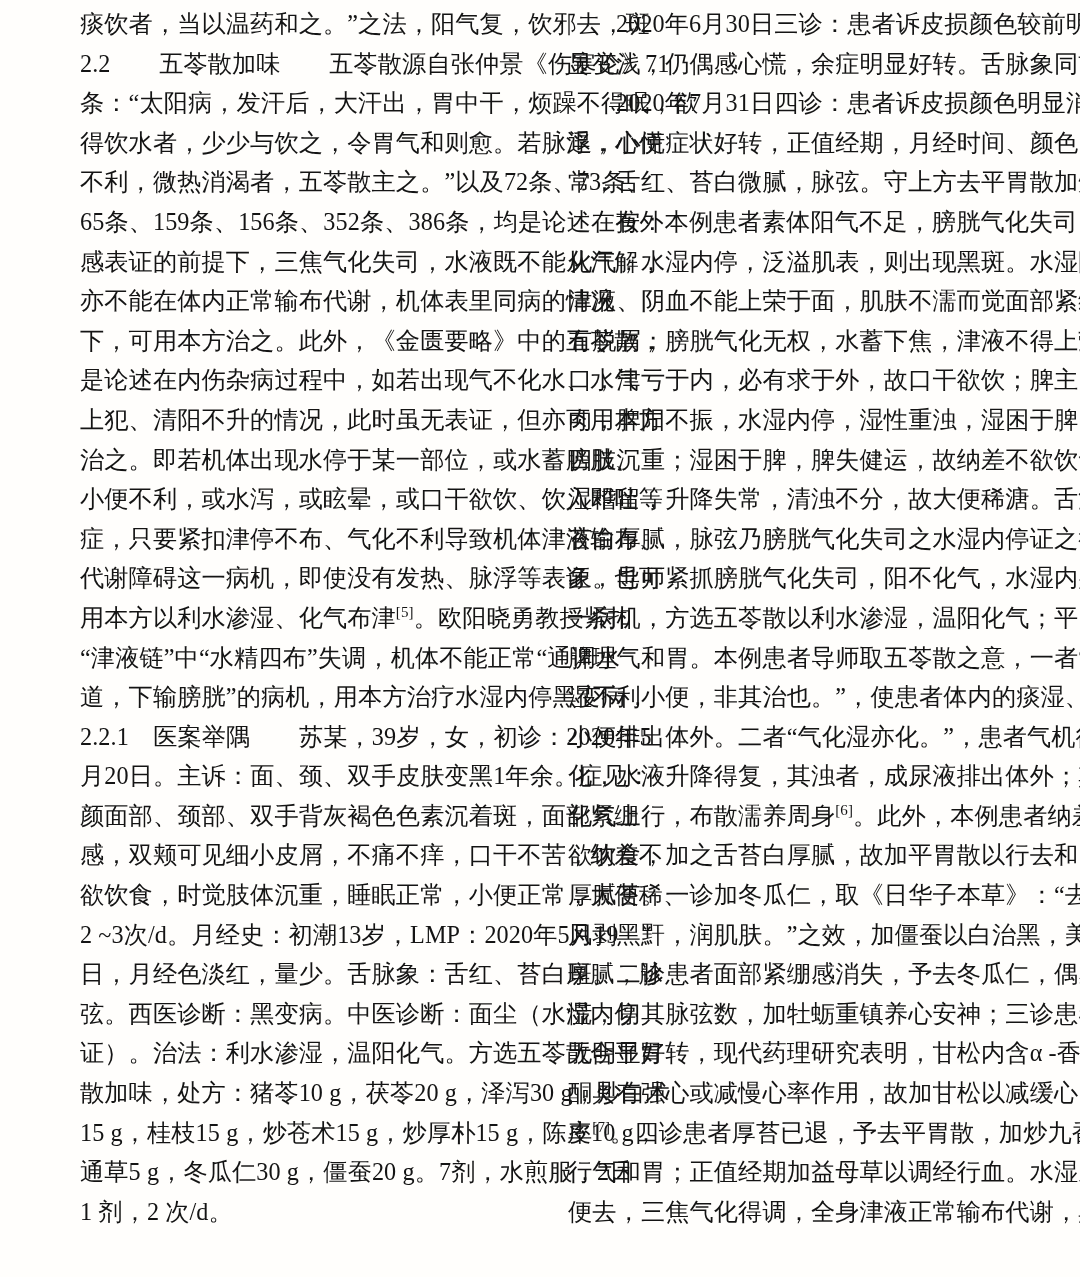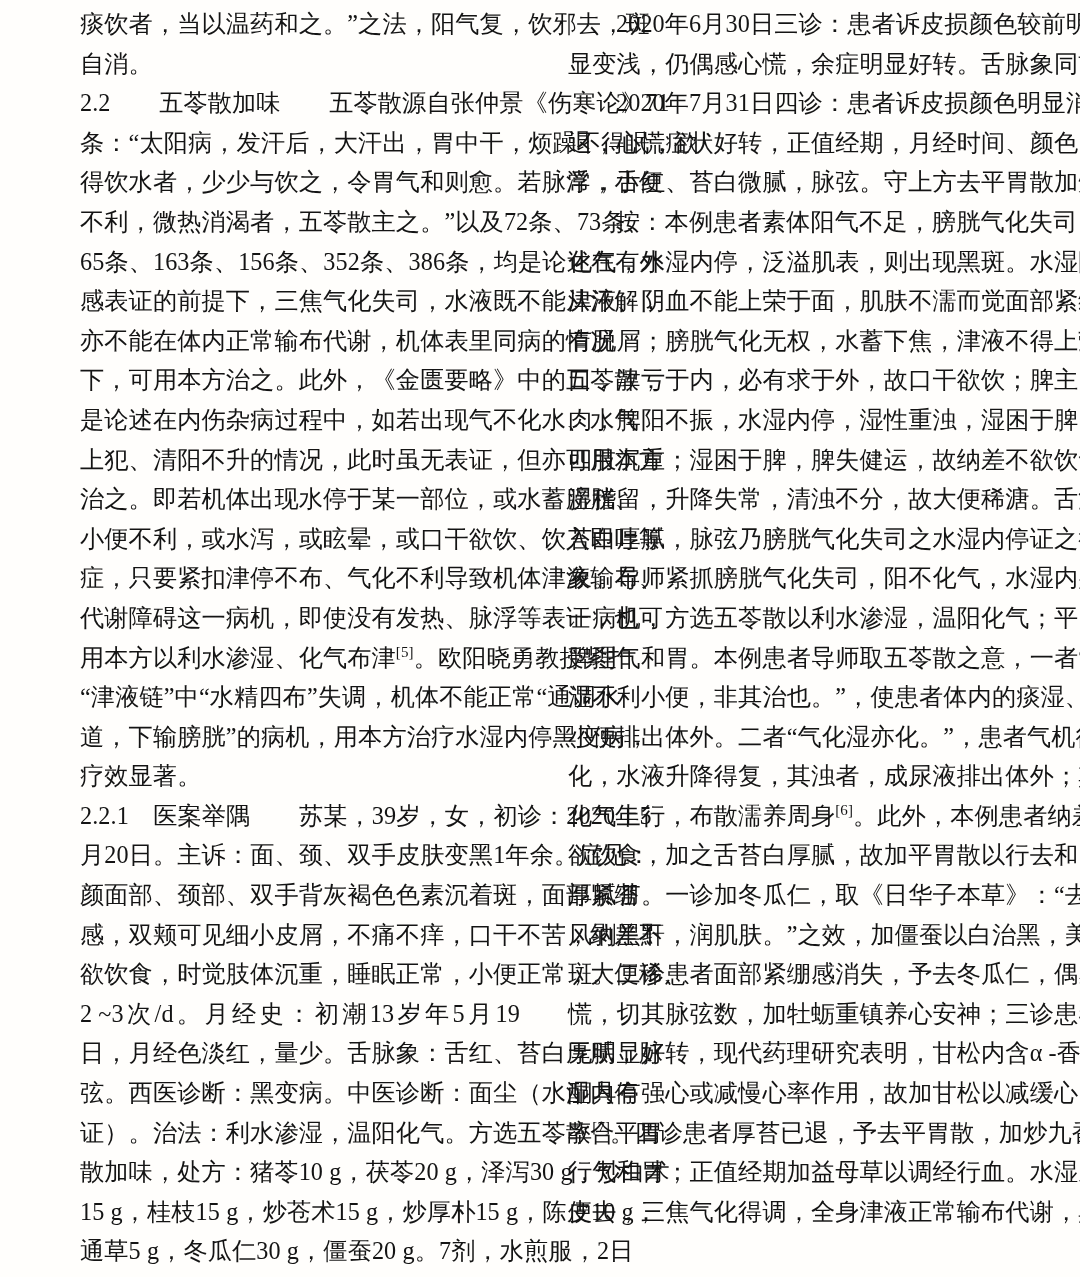--- a/index.html
+++ b/index.html
@@ -81,21 +81,20 @@
         <span>阳</span>
         <span>气</span>
         <span>复</span>
         <span>，</span>
         <span>饮</span>
         <span>邪</span>
         <span>去</span>
         <span>，</span>
         <span>斑</span>
       </div>
-      <div class="ln">自消。</div>
       <div class="ln j">
         <span>2.2</span>
         <span>　</span>
         <span>　</span>
         <span>五</span>
         <span>苓</span>
         <span>散</span>
         <span>加</span>
         <span>味</span>
         <span>　</span>
@@ -191,21 +190,21 @@
         <span>条</span>
         <span>、</span>
         <span>73 </span>
         <span>条</span>
         <span>、</span>
       </div>
       <div class="ln j">
         <span>65 </span>
         <span>条</span>
         <span>、</span>
-        <span>163 </span>
+        <span>159 </span>
         <span>条</span>
         <span>、</span>
         <span>156 </span>
         <span>条</span>
         <span>、</span>
         <span>352 </span>
         <span>条</span>
         <span>、</span>
         <span>386 </span>
         <span>条</span>
@@ -519,21 +518,20 @@
         <span>疗</span>
         <span>水</span>
         <span>湿</span>
         <span>内</span>
         <span>停</span>
         <span>黑</span>
         <span>变</span>
         <span>病</span>
         <span>，</span>
       </div>
-      <div class="ln">疗效显著。</div>
       <div class="ln j">
         <span>2.2.1</span>
         <span>　</span>
         <span>医</span>
         <span>案</span>
         <span>举</span>
         <span>隅</span>
         <span>　</span>
         <span>　</span>
         <span>苏</span>
@@ -659,20 +657,21 @@
         <span>/d</span>
         <span>。</span>
         <span>月</span>
         <span>经</span>
         <span>史</span>
         <span>：</span>
         <span>初</span>
         <span>潮</span>
         <span> 13 </span>
         <span>岁</span>
+        <span>，LMP：2020 </span>
         <span>年</span>
         <span> 5 </span>
         <span>月</span>
         <span> 19</span>
       </div>
       <div class="ln j">
         <span>日</span>
         <span>，</span>
         <span>月</span>
         <span>经</span>

